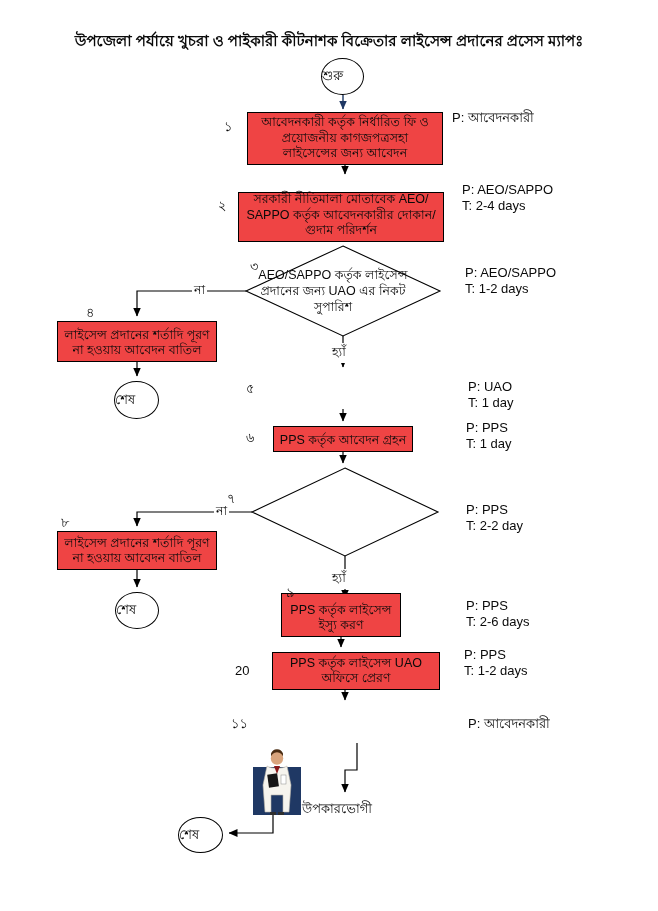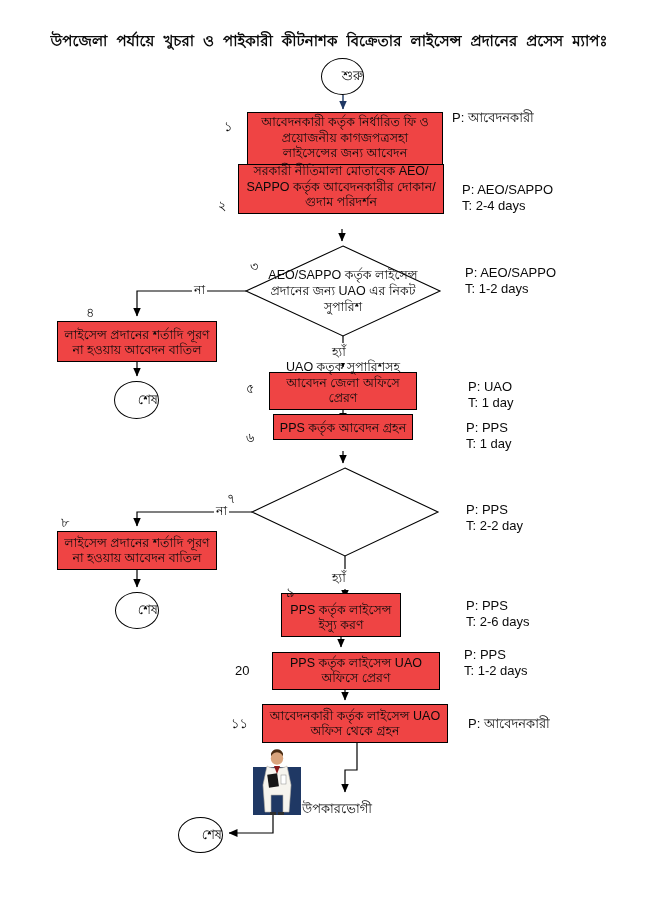--- a/index.html
+++ b/index.html
@@ -1,20 +1,20 @@
 <!DOCTYPE html>
 <html><head>
 <meta charset="utf-8">
 <style>
   *{margin:0;padding:0;box-sizing:border-box}
   html,body{background:#fff}
   body{font-family:"Liberation Sans","DejaVu Sans",sans-serif;color:#0a0a0a}
   #canvas{position:relative;width:658px;height:911px;background:#ffffff;overflow:hidden}
-  .title{position:absolute;top:29px;left:0;width:100%;text-align:center;font-size:15px;font-weight:bold;font-family:Liberation Mono, monospace}
-  .terminal{position:absolute;border:1.3px solid #000;border-radius:50%;display:flex;align-items:center;justify-content:flex-end;font-size:13px;background:#fff;z-index:3}
+  .title{position:absolute;top:29px;left:0;width:100%;text-align:center;font-size:15px;font-weight:bold;font-family:Liberation Sans, sans-serif}
+  .terminal{position:absolute;border:1.3px solid #000;border-radius:50%;display:flex;align-items:center;justify-content:flex-start;font-size:13px;background:#fff;z-index:3}
   .box{position:absolute;border:1px solid #000;background:#ef4444;display:flex;align-items:flex-end;justify-content:center;text-align:center;font-size:12.5px;line-height:1.25;padding:2px 5px;z-index:2}
   .num{position:absolute;font-size:13px;z-index:4}
   .annot{position:absolute;font-size:13px;line-height:16px;white-space:nowrap;z-index:2}
   .annot span{display:block}
   .lbl{position:absolute;font-size:12.5px;background:#fff;padding:0 2px;z-index:4}
   .dtext{position:absolute;text-align:center;font-size:12.5px;line-height:1.28;display:flex;align-items:center;justify-content:center;z-index:2}
   svg.layer{position:absolute;left:0;top:0;z-index:1}
   .person{position:absolute;left:250px;top:749px;z-index:2}
   .benef{position:absolute;left:302px;top:799px;font-size:13px;z-index:2}
 </style>
@@ -61,58 +61,55 @@
 
   <div class="num" style="left:224px;top:117px">১</div>
   <div class="box" style="left:247px;top:112px;width:196px;height:53px">
     <span>আবেদনকারী কর্তৃক নির্ধারিত ফি ও প্রয়োজনীয় কাগজপত্রসহা লাইসেন্সের জন্য আবেদন</span>
   </div>
   <div class="annot" style="left:452px;top:110px">
     <span>P: আবেদনকারী</span>
   </div>
 
   <div class="num" style="left:218px;top:196px">২</div>
-  <div class="box" style="left:238px;top:164px;width:206px;height:50px">
+  <div class="box" style="left:238px;top:192px;width:206px;height:50px">
     <span>সরকারী নীতিমালা মোতাবেক AEO/ SAPPO কর্তৃক আবেদনকারীর দোকান/ গুদাম পরিদর্শন</span>
   </div>
   <div class="annot" style="left:462px;top:182px">
     <span>P: AEO/SAPPO</span>
     <span>T: 2-4 days</span>
   </div>
 
   <div class="num" style="left:250px;top:257px">৩</div>
-  <div class="dtext" style="left:258px;top:255px;width:170px;height:72px">
+  <div class="dtext" style="left:248px;top:255px;width:170px;height:72px">
     <span>AEO/SAPPO কর্তৃক লাইসেন্স প্রদানের জন্য UAO এর নিকট সুপারিশ</span>
   </div>
   <div class="annot" style="left:465px;top:265px">
     <span>P: AEO/SAPPO</span>
     <span>T: 1-2 days</span>
   </div>
   <div class="lbl" style="left:192px;top:281px">না</div>
   <div class="lbl" style="left:330px;top:343px">হ্যাঁ</div>
 
   <div class="num" style="left:86px;top:303px">৪</div>
   <div class="box" style="left:57px;top:321px;width:160px;height:41px">
     <span>লাইসেন্স প্রদানের শর্তাদি পূরণ না হওয়ায়  আবেদন বাতিল</span>
   </div>
   <div class="terminal" style="left:114px;top:381px;width:45px;height:38px">
     <span>শেষ</span>
   </div>
 
   <div class="num" style="left:246px;top:379px">৫</div>
-  <div class="box" style="left:269px;top:372px;width:148px;height:38px">
-    <span>UAO কর্তৃক সুপারিশসহ আবেদন জেলা অফিসে প্রেরণ</span>
-  </div>
   <div class="annot" style="left:468px;top:379px">
     <span>P: UAO</span>
     <span>T:  1 day</span>
   </div>
 
   <div class="num" style="left:246px;top:428px">৬</div>
-  <div class="box" style="left:273px;top:414px;width:140px;height:26px">
+  <div class="box" style="left:273px;top:426px;width:140px;height:26px">
     <span>PPS কর্তৃক আবেদন গ্রহন</span>
   </div>
   <div class="annot" style="left:466px;top:420px">
     <span>P: PPS</span>
     <span>T:  1 day</span>
   </div>
 
   <div class="num" style="left:227px;top:489px">৭</div>
   <div class="annot" style="left:466px;top:502px">
     <span>P: PPS</span>
@@ -141,23 +138,20 @@
   <div class="num" style="left:235px;top:663px">20</div>
   <div class="box" style="left:272px;top:652px;width:168px;height:38px">
     <span>PPS কর্তৃক লাইসেন্স UAO অফিসে প্রেরণ</span>
   </div>
   <div class="annot" style="left:464px;top:647px">
     <span>P: PPS</span>
     <span>T:  1-2 days</span>
   </div>
 
   <div class="num" style="left:231px;top:714px">১১</div>
-  <div class="box" style="left:262px;top:704px;width:186px;height:39px">
-    <span>আবেদনকারী কর্তৃক লাইসেন্স UAO অফিস থেকে গ্রহন</span>
-  </div>
   <div class="annot" style="left:468px;top:716px">
     <span>P: আবেদনকারী</span>
   </div>
 
   <svg class="person" width="54" height="67" viewBox="0 0 54 67">
     <rect x="3" y="18" width="48" height="48" fill="#1f3864"></rect>
     <ellipse cx="27" cy="5.5" rx="6" ry="4" fill="#4a2c12"></ellipse>
     <circle cx="27" cy="9.5" r="6.2" fill="#d9a47c"></circle>
     <path d="M21,7 a6.2,6.2 0 0 1 12,0 l0,-2 a6.2,6.5 0 0 0 -12,0 Z" fill="#4a2c12"></path>
     <path d="M17,17 C21,20 33,20 37,17 L41,36 L39,63 L33,63 L33,46 L21,46 L21,63 L15,63 L13,36 Z" fill="#f6f4ee" stroke="#b9b4a8" stroke-width="0.6"></path>

